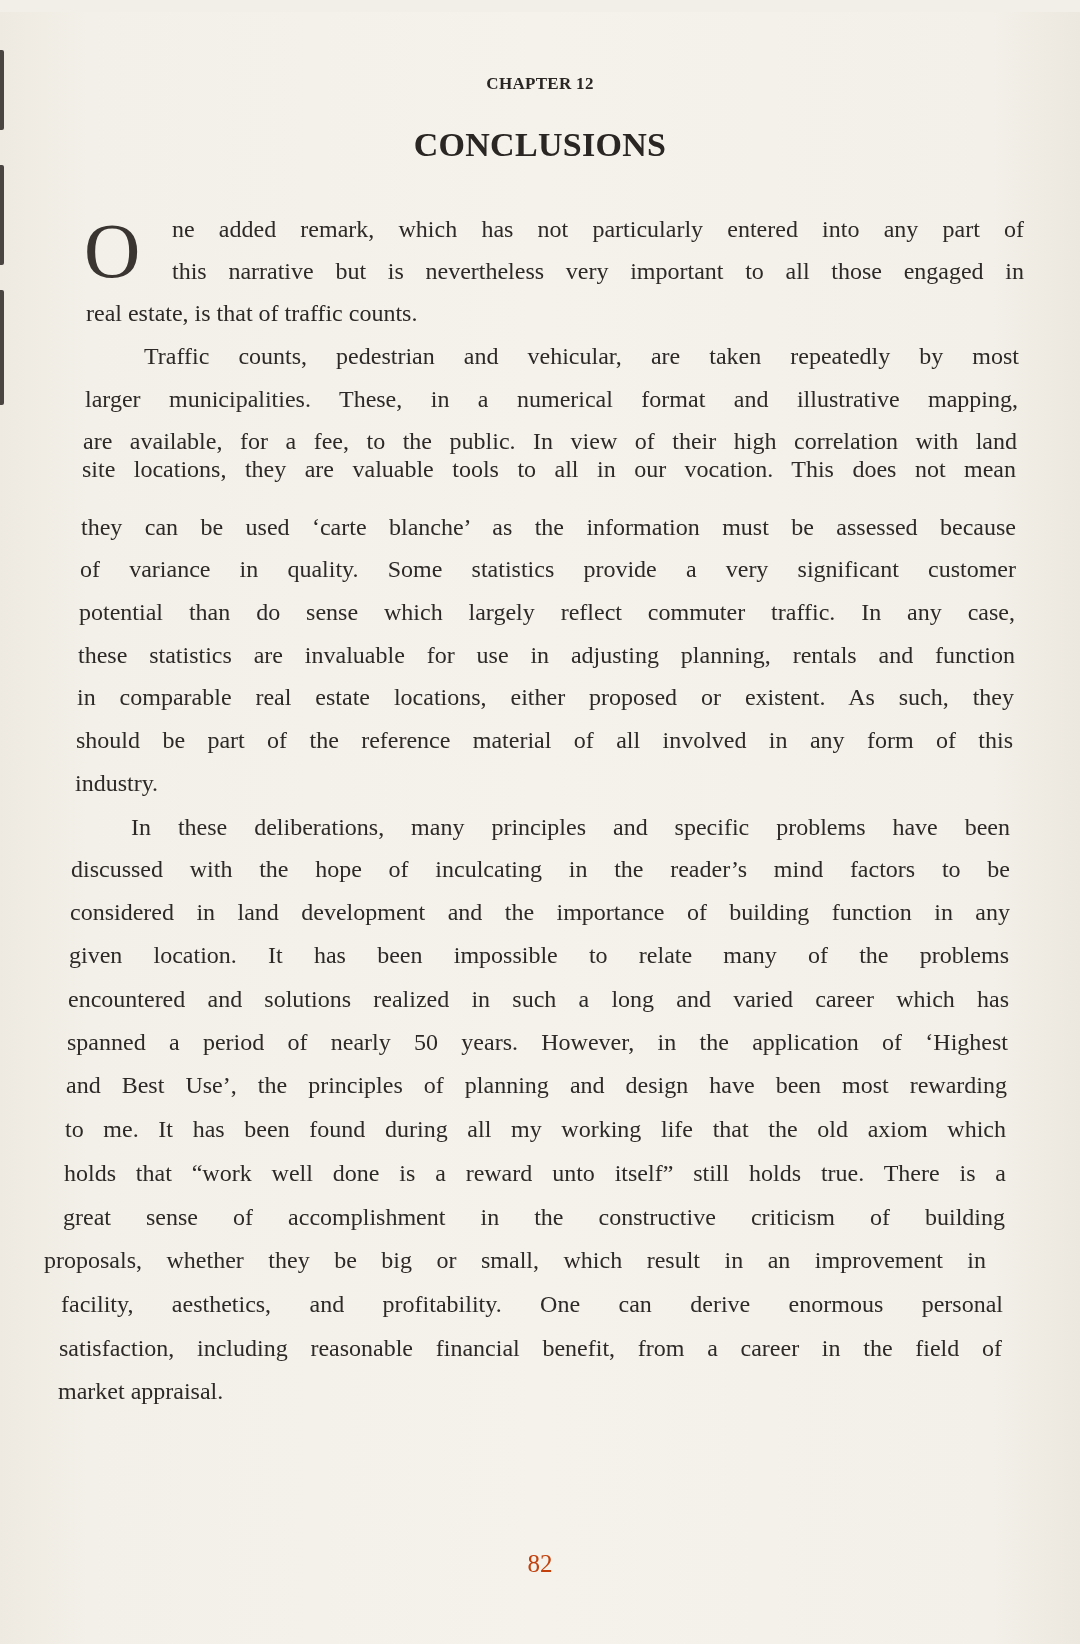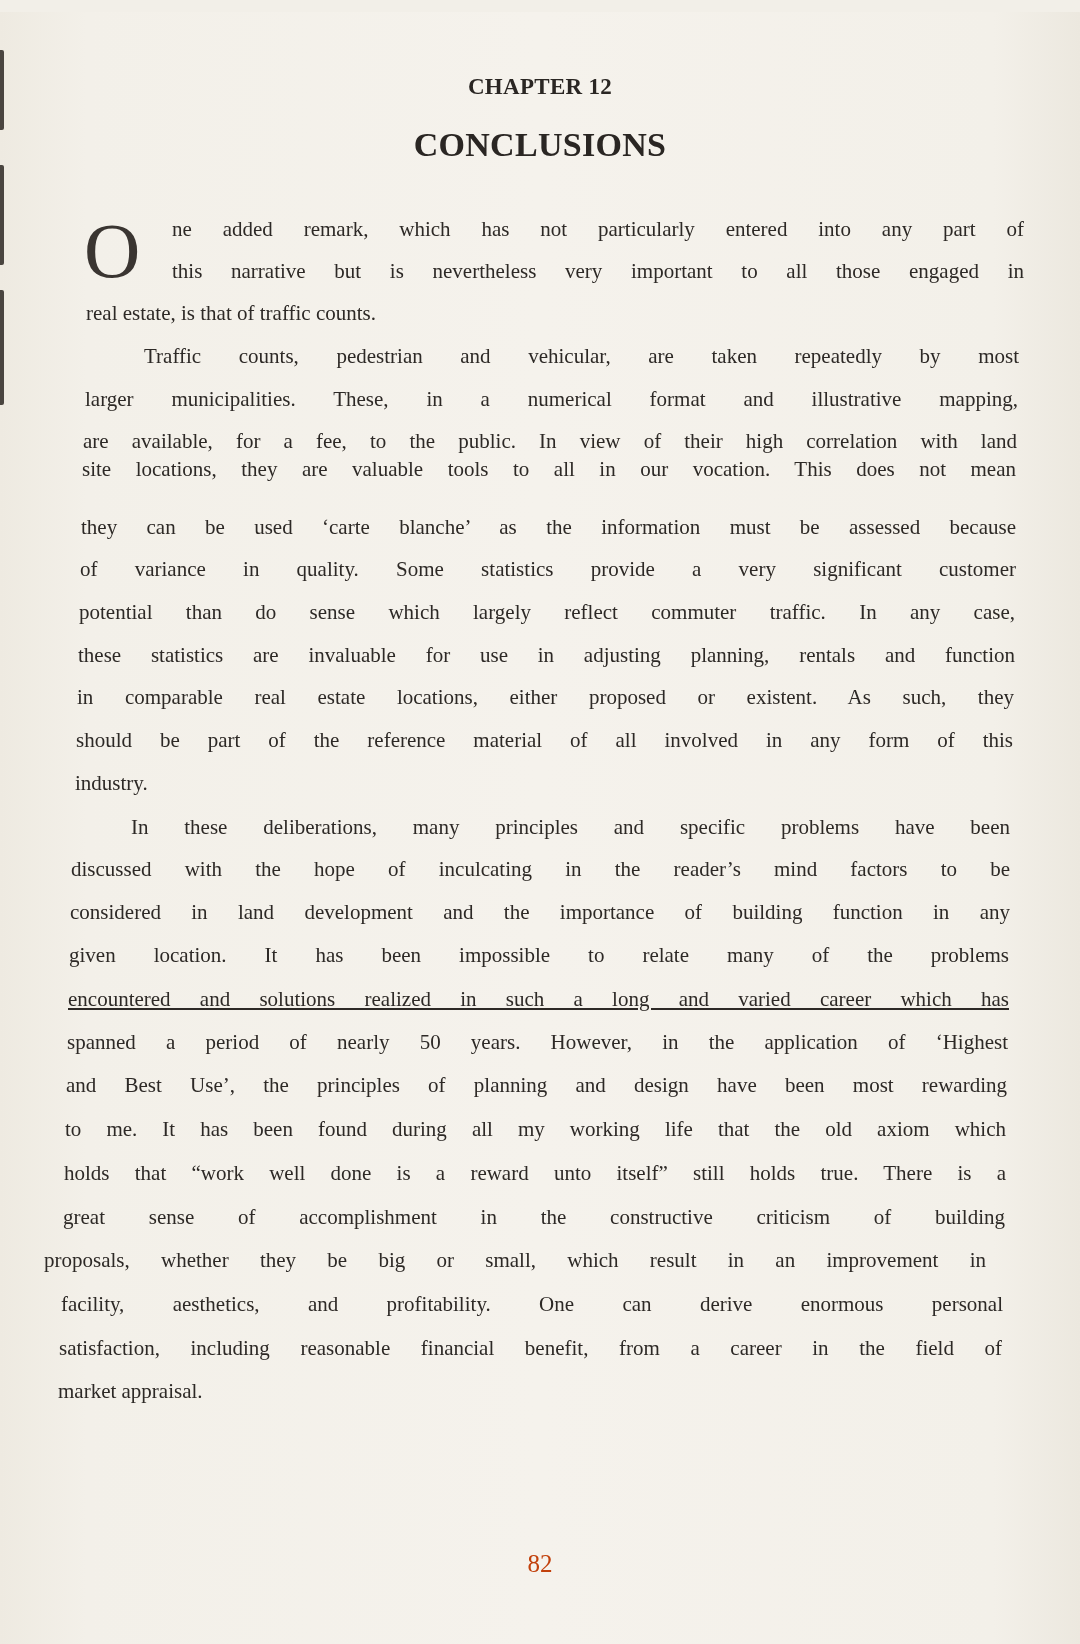--- a/index.html
+++ b/index.html
@@ -16,24 +16,24 @@
   }
   .topband {
     position: absolute; left: 0; top: 0; width: 1080px; height: 12px;
     background: #f2efe8;
   }
   .edge {
     position: absolute; left: 0; width: 4px; background: #4a4540; border-radius: 0 2px 2px 0;
   }
   .heading {
     position: absolute; width: 1080px; text-align: center; font-weight: bold;
-    font-size: 23px; letter-spacing: 0.3px; color: #2a2623;
+    font-size: 17px; letter-spacing: 0.3px; color: #2a2623;
   }
   .line {
-    position: absolute; font-size: 21px; white-space: nowrap; color: #2d2926;
+    position: absolute; font-size: 24px; white-space: nowrap; color: #2d2926;
     text-align: justify; text-align-last: justify; height: 30px; line-height: 30px;
   }
   .line.last { text-align-last: left; }
   .dropcap {
     position: absolute; left: 84px; top: 212px; font-size: 78px; line-height: 78px;
     color: #3a3531; font-weight: normal;
   }
   .pagenum {
     position: absolute; width: 100%; text-align: center; top: 1550px; font-size: 25px; color: #c2410c;
   }
@@ -65,21 +65,21 @@
     <div class="line" style="left: 80px; top: 554px; width: 936px;">of variance in quality. Some statistics provide a very significant customer</div>
     <div class="line" style="left: 79px; top: 597px; width: 936px;">potential than do sense which largely reflect commuter traffic. In any case,</div>
     <div class="line" style="left: 78px; top: 640px; width: 937px;">these statistics are invaluable for use in adjusting planning, rentals and function</div>
     <div class="line" style="left: 77px; top: 682px; width: 937px;">in comparable real estate locations, either proposed or existent. As such, they</div>
     <div class="line" style="left: 76px; top: 725px; width: 937px;">should be part of the reference material of all involved in any form of this</div>
     <div class="line last" style="left: 75px; top: 768px;">industry.</div>
     <div class="line" style="left: 131px; top: 812px; width: 879px;">In these deliberations, many principles and specific problems have been</div>
     <div class="line" style="left: 71px; top: 854px; width: 939px;">discussed with the hope of inculcating in the reader’s mind factors to be</div>
     <div class="line" style="left: 70px; top: 897px; width: 940px;">considered in land development and the importance of building function in any</div>
     <div class="line" style="left: 69px; top: 940px; width: 940px;">given location. It has been impossible to relate many of the problems</div>
-    <div class="line" style="left: 68px; top: 984px; width: 941px; text-decoration: underline;">encountered and solutions realized in such a long and varied career which has</div>
+    <div class="line" style="left: 68px; top: 984px; width: 941px;">encountered and solutions realized in such a long and varied career which has</div>
     <div class="line" style="left: 67px; top: 1027px; width: 941px;">spanned a period of nearly 50 years. However, in the application of ‘Highest</div>
     <div class="line" style="left: 66px; top: 1070px; width: 941px;">and Best Use’, the principles of planning and design have been most rewarding</div>
     <div class="line" style="left: 65px; top: 1114px; width: 941px;">to me. It has been found during all my working life that the old axiom which</div>
     <div class="line" style="left: 64px; top: 1158px; width: 942px;">holds that “work well done is a reward unto itself” still holds true. There is a</div>
     <div class="line" style="left: 63px; top: 1202px; width: 942px;">great sense of accomplishment in the constructive criticism of building</div>
     <div class="line" style="left: 44px; top: 1245px; width: 942px;">proposals, whether they be big or small, which result in an improvement in</div>
     <div class="line" style="left: 61px; top: 1289px; width: 942px;">facility, aesthetics, and profitability. One can derive enormous personal</div>
     <div class="line" style="left: 59px; top: 1333px; width: 943px;">satisfaction, including reasonable financial benefit, from a career in the field of</div>
     <div class="line last" style="left: 58px; top: 1376px;">market appraisal.</div>
   </div>

